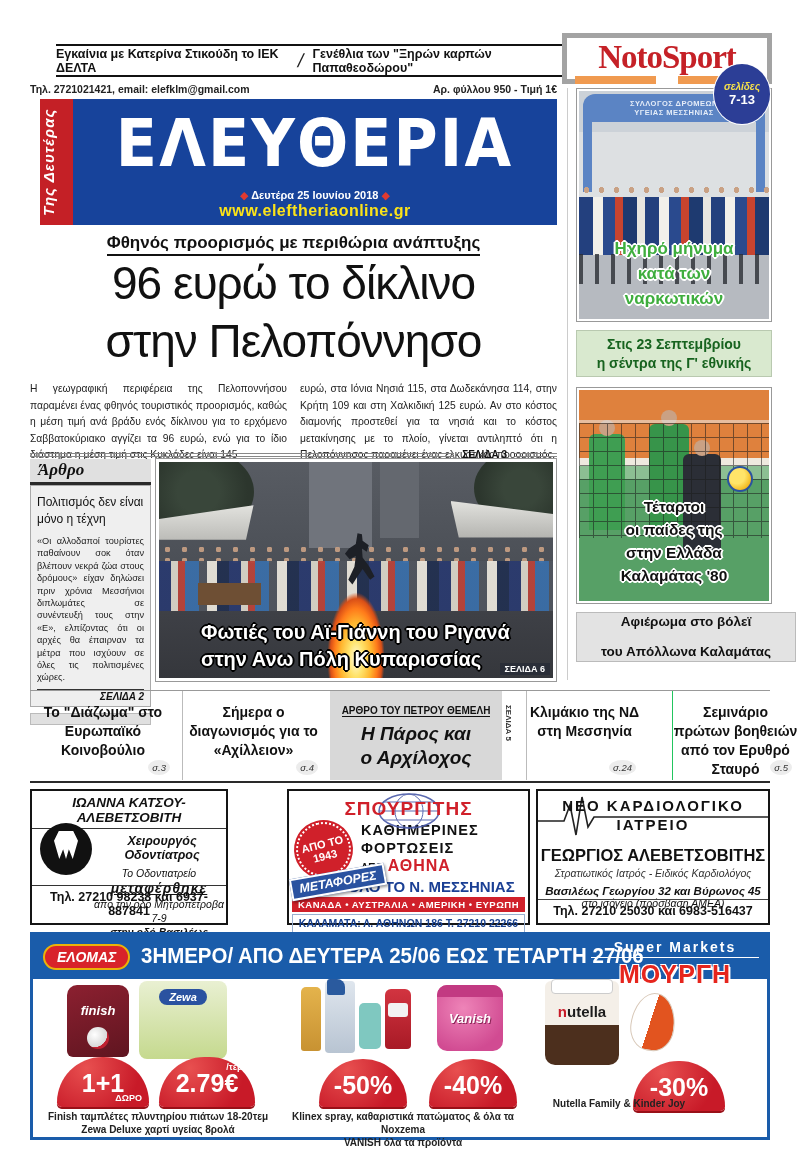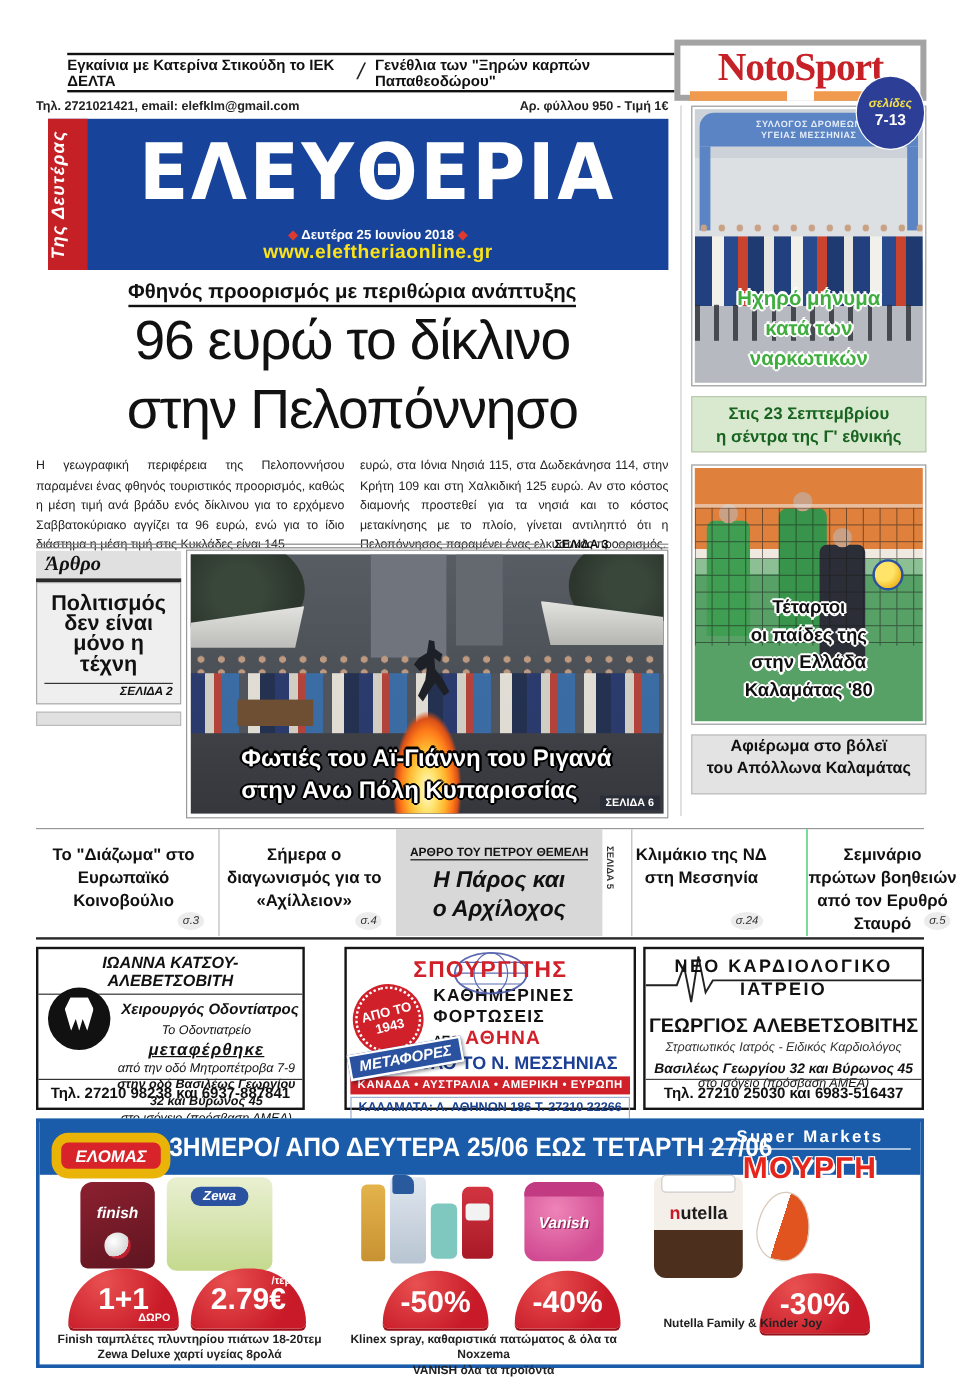--- a/index.html
+++ b/index.html
@@ -54,21 +54,21 @@
   .lead-body > div { flex:1; }
   .lead-ref { position:absolute; left:30px; top:449px; width:527px;
     display:flex; align-items:center; gap:8px; font-size:10px; font-weight:bold; }
   .lead-ref .ln { height:4px; border-top:1px solid #888; border-bottom:1px solid #888; }
   .lead-ref .ln1 { flex:1; } .lead-ref .ln2 { width:42px; }
   
   .arthro { position:absolute; left:30px; top:459px; width:121px; }
   .ar-label { font-family:"Liberation Serif","DejaVu Serif",serif; font-style:italic; font-weight:bold;
     font-size:17px; background:#e0e0e0; padding:1px 8px 2px; border-bottom:3px solid #2a2a2a; }
   .ar-inner { border:1px solid #aaa; background:#efefef; padding:8px 6px 4px; }
-  .ar-title { font-weight:bold; font-size:18px; line-height:17px; text-align:center; margin-bottom:7px; }
+  .ar-title { font-weight:normal; font-size:12px; line-height:17px; margin-bottom:7px; }
   .ar-body { font-size:9.2px; line-height:12.4px; text-align:justify; color:#222; }
   .ar-ref { border-top:1px solid #333; margin-top:5px; padding-top:1px;
     text-align:right; font-size:10px; font-weight:bold; font-style:italic; }
   .ar-bottom { margin-top:6px; height:12px; background:#e0e0e0; border:1px solid #bbb; }
   
   .main-photo { position:absolute; left:155px; top:458px; width:402px; height:224px;
     background:#fff; border:1px solid #999; padding:3px; }
   .mp-scene { position:relative; width:100%; height:100%; overflow:hidden;
     background:linear-gradient(180deg,#585c63 0%,#4c5057 45%,#3e4046 70%,#35373c 100%); }
   .bldg1 { position:absolute; left:38%; top:0; width:16%; height:40%; background:#70747c; }
@@ -136,42 +136,42 @@
   .player::before { content:""; position:absolute; top:-14px; left:50%; transform:translateX(-50%);
     width:16px; height:16px; border-radius:50%; background:#caa184; }
   .pl1 { left:10px; top:44px; width:36px; height:96px; background:#3f9e52; }
   .pl2 { left:70px; top:34px; width:40px; height:110px; background:#37944a; }
   .pl3 { left:104px; top:64px; width:38px; height:100px; background:#2b2e36; }
   .vball { position:absolute; right:16px; top:76px; width:26px; height:26px; border-radius:50%;
     background:radial-gradient(circle at 35% 35%,#ffe469 0 40%,#f2b81e 75%); border:2px solid #2a52a0; }
   .sb-volley-overlay { position:absolute; left:0; right:0; bottom:14px; text-align:center;
     font-weight:bold; font-size:15.5px; line-height:23px; color:#101010;
     text-shadow:-2px 0 #fff,2px 0 #fff,0 -2px #fff,0 2px #fff,-1px -1px #fff,1px 1px #fff,1px -1px #fff,-1px 1px #fff; }
-  .sb-gray { position:absolute; left:576px; top:612px; width:196px; height:50px;
+  .sb-gray { position:absolute; left:576px; top:612px; width:220px; height:50px;
     background:#e3e3e3; border:1px solid #bbb; display:flex; flex-direction:column;
-    align-items:center; justify-content:flex-start; font-weight:bold; font-size:13.5px;
+    align-items:center; justify-content:space-between; font-weight:bold; font-size:13.5px;
     line-height:18px; text-align:center; }
   
   .teasers { position:absolute; left:30px; top:690px; width:740px; height:90px; border-top:1px solid #999; }
   .tz { position:absolute; top:0; height:100%; text-align:center; }
   .tz-title { padding-top:12px; font-weight:bold; font-size:14px; line-height:19px; }
   .tz-page { position:absolute; bottom:5px; right:6px; font-style:italic; font-size:9.5px;
     background:#ececec; border-radius:50%; padding:2px 4px; color:#333; }
   .tz1 { left:0; width:146px; }
   .tz2 { left:152px; width:142px; border-left:1px solid #bbb; }
   .tz3 { left:300px; width:172px; background:#d8d8d8; padding-top:9px; }
   .tz3 .tz-kicker { display:inline-block; font-size:10px; font-weight:bold; border-bottom:1px solid #111; margin-bottom:5px; }
   .tz3 .tz-big { font-size:19px; font-weight:bold; font-style:italic; line-height:24px; }
   .tzv { position:absolute; left:474px; top:14px; writing-mode:vertical-rl; font-size:8px; font-weight:bold; color:#333; }
   .tz4 { left:496px; width:116px; border-left:1px solid #bbb; }
   .tz5 { left:642px; width:126px; border-left:1px solid #22c55e; }
   .double-line { position:absolute; left:30px; top:781px; width:740px; border-top:2px solid #2a2a2a; }
   
   .ad { position:absolute; top:789px; height:136px; background:#fff; border:2px solid #151515; }
-  .ad-dentist { left:30px; width:224px; }
+  .ad-dentist { left:30px; width:198px; }
   .d-name { text-align:center; font-weight:bold; font-style:italic; font-size:13.5px;
     padding:4px 2px 3px; border-bottom:1px solid #333; }
   .d-logo { position:absolute; left:8px; top:32px; width:52px; height:52px; background:#111;
     border-radius:50%; }
   .d-tooth { position:absolute; left:14px; top:8px; width:24px; height:28px; background:#fff;
     clip-path:polygon(20% 0,80% 0,100% 35%,78% 100%,62% 65%,50% 100%,38% 65%,22% 100%,0 35%); }
   .d-title { margin-left:66px; text-align:center; font-weight:bold; font-style:italic;
     font-size:12.5px; padding-top:5px; }
   .d-body { margin-left:60px; text-align:center; font-style:italic; font-size:10.5px;
     line-height:14px; color:#111; padding-top:4px; }
@@ -208,21 +208,21 @@
   .c-addr { text-align:center; font-weight:bold; font-style:italic; font-size:11.5px; margin-top:6px; }
   .c-floor { text-align:center; font-style:italic; font-size:10.5px; }
   .c-phone { position:absolute; bottom:0; left:0; right:0; border-top:1px solid #444;
     padding:4px 0 5px; text-align:center; font-weight:bold; font-size:12.5px; }
   
   .market { position:absolute; left:30px; top:932px; width:740px; height:208px;
     border:3px solid #1a5caa; background:#fff; }
   .mk-header { position:relative; height:44px; background:#1a5caa; }
   .elomas { position:absolute; left:10px; top:9px; background:#d8232a; color:#fff;
     font-weight:900; font-style:italic; font-size:14px; padding:3px 12px;
-    border-radius:14px; border:8px solid #eab308; }
+    border-radius:14px; border:2px solid #eab308; }
   .mk-title { position:absolute; left:108px; top:8px; width:440px; color:#fff;
     font-weight:bold; font-size:22px; white-space:nowrap; transform:scaleX(.93);
     transform-origin:left center; letter-spacing:0; }
   .mk-brand { position:absolute; right:8px; top:4px; width:168px; text-align:center; }
   .mk-brand-top { color:#fff; font-weight:bold; font-size:14px; letter-spacing:2px;
     border-bottom:1px solid #fff; padding-bottom:2px; }
   .mk-brand-name { color:#e6251d; font-weight:900; font-size:25px; letter-spacing:1px; margin-top:2px;
     text-shadow:-1px -1px 0 #fff,1px -1px 0 #fff,-1px 1px 0 #fff,1px 1px 0 #fff,2px 2px 0 #fff; }
   .mk-body { position:relative; height:158px; }
   .dome { position:absolute; color:#fff; text-align:center;
@@ -319,20 +319,21 @@
   <div class="lead-ref">
     <span class="ln ln1"></span>
     <span>ΣΕΛΙΔΑ 3</span>
     <span class="ln ln2"></span>
   </div>
 
   <div class="arthro">
     <div class="ar-label">Άρθρο</div>
     <div class="ar-inner">
       <div class="ar-title">Πολιτισμός δεν είναι μόνο η τέχνη</div>
+      <div class="ar-body">«Οι αλλοδαποί τουρίστες παθαίνουν σοκ όταν βλέπουν νεκρά ζώα στους δρόμους» είχαν δηλώσει πριν χρόνια Μεσσήνιοι διπλωμάτες σε συνέντευξή τους στην «Ε», ελπίζοντας ότι οι αρχές θα έπαιρναν τα μέτρα που ισχύουν σε όλες τις πολιτισμένες χώρες.</div>
       <div class="ar-ref">ΣΕΛΙΔΑ 2</div>
     </div>
     <div class="ar-bottom"></div>
   </div>
 
   <div class="main-photo">
     <div class="mp-scene">
       <div class="tree-l"></div>
       <div class="tree-r"></div>
       <div class="bldg1"></div>

